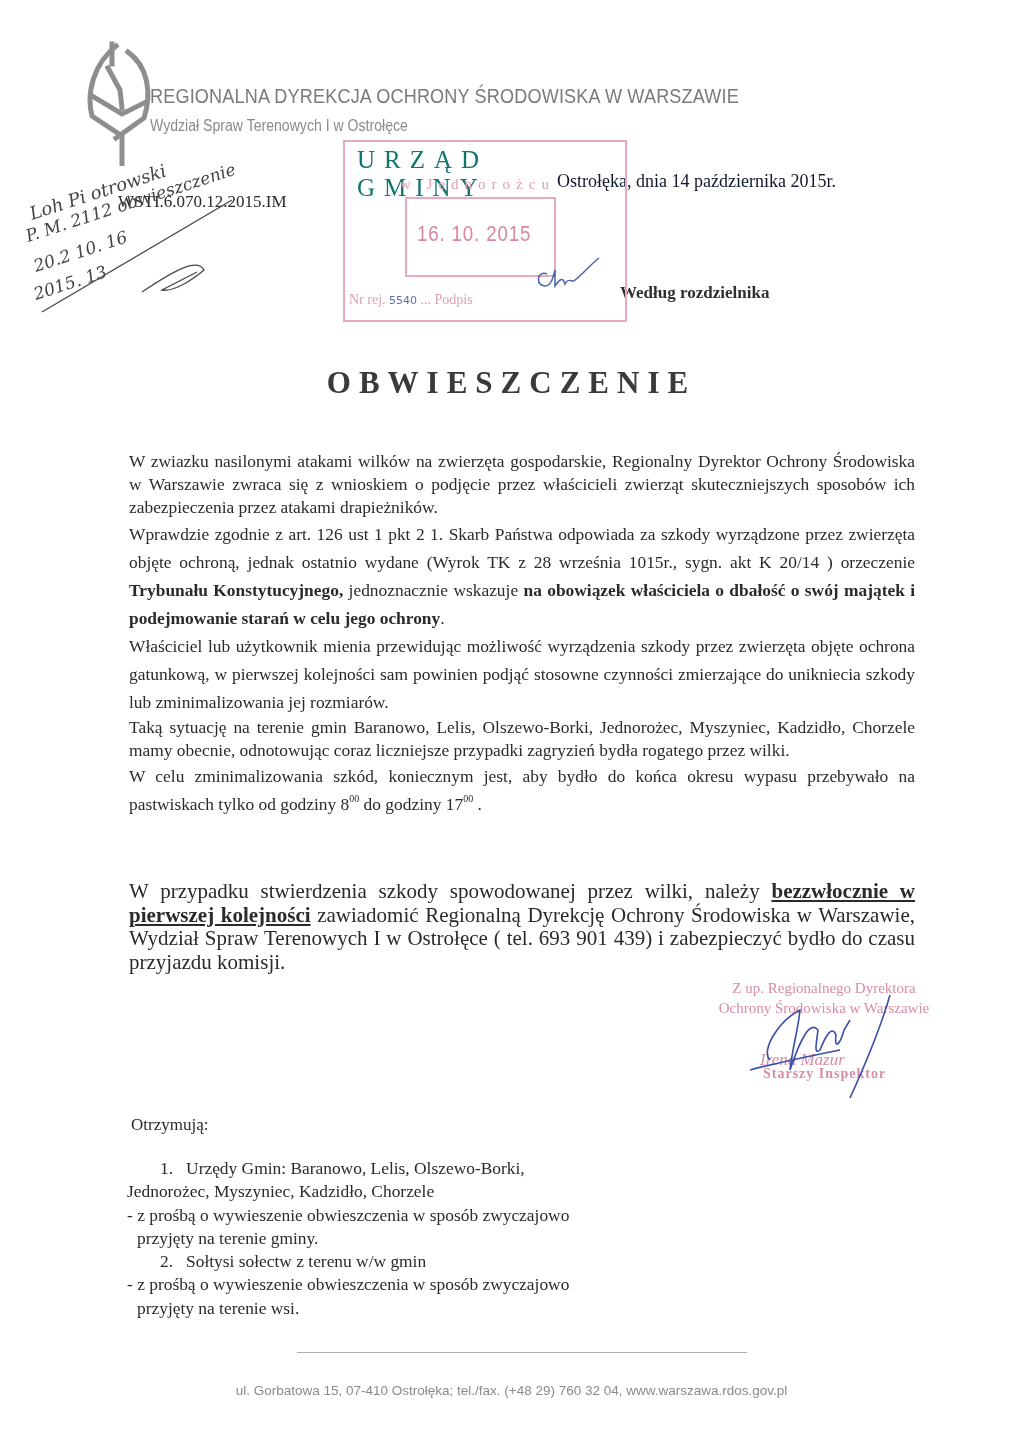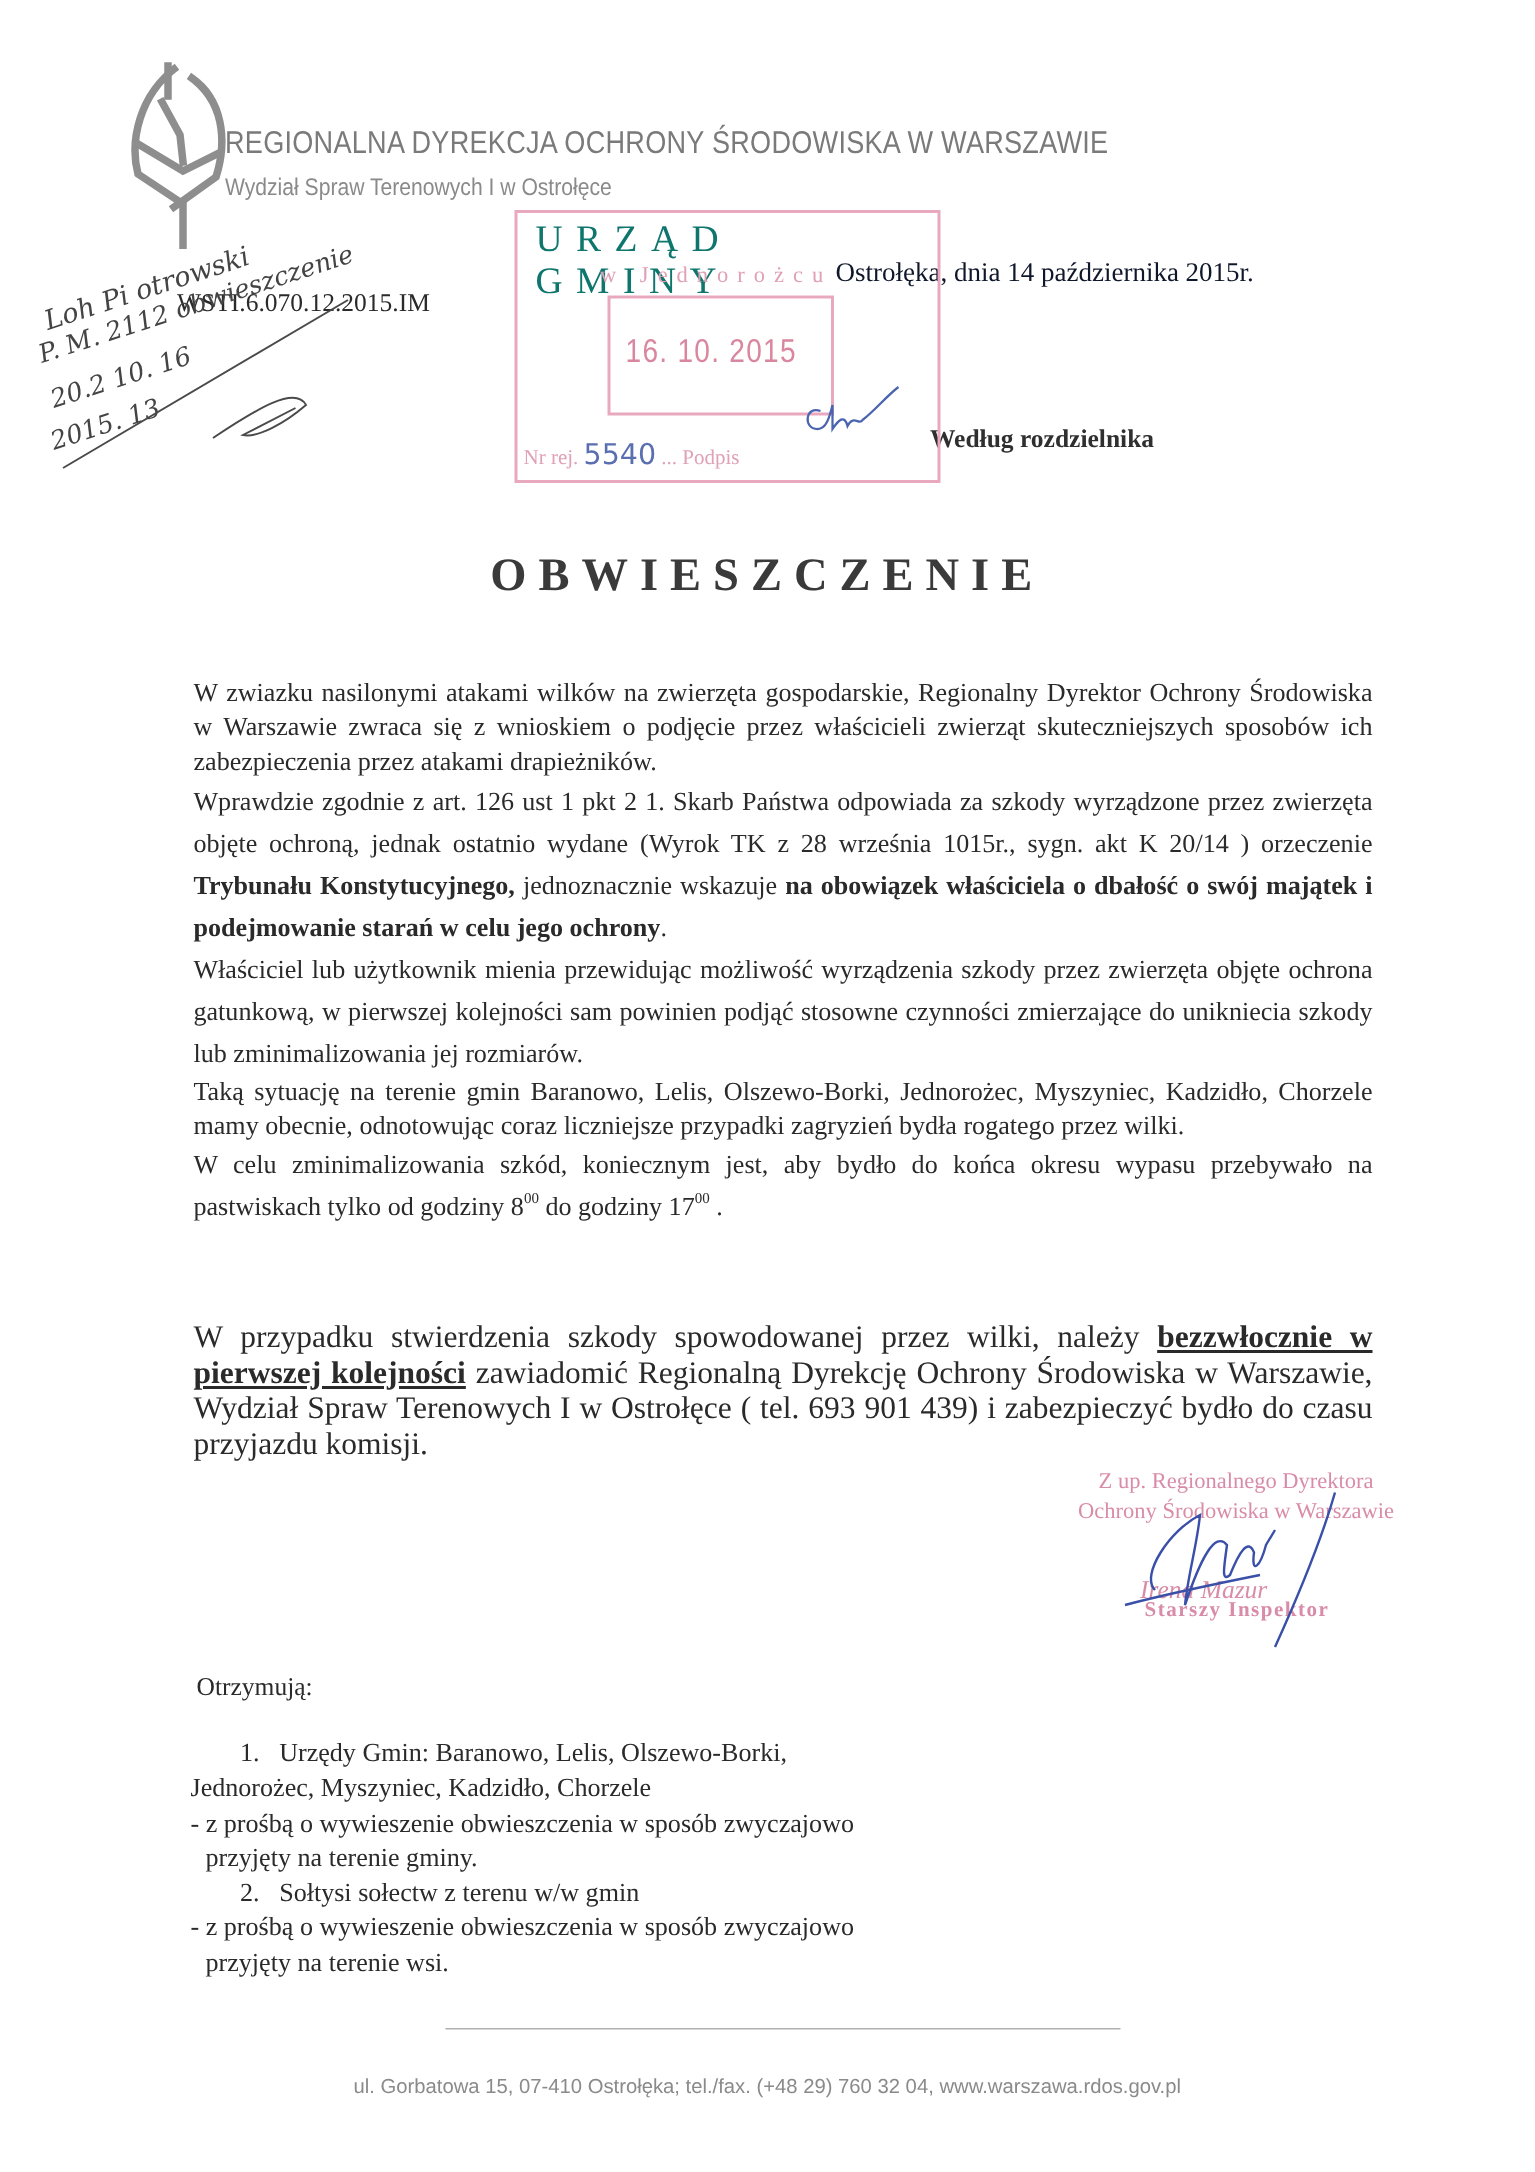--- a/index.html
+++ b/index.html
@@ -16,21 +16,21 @@
   .recipient { left: 620px; top: 283px; font-size: 17px; font-weight: bold; color: #2f2f2f; }
   
   .stamp { left: 343px; top: 140px; width: 280px; height: 178px; border: 2px solid #e8a9bf; color: #d9869f;
            font-family: "Liberation Serif", serif; }
   .stamp .s-title { position: absolute; left: 12px; top: 4px; font-size: 25px; letter-spacing: 9px; color: #0f766e; }
   .stamp .s-sub { position: absolute; left: 55px; top: 34px; font-size: 15px; letter-spacing: 6px; color: #e0a0b5; }
   .stamp .s-box { position: absolute; left: 60px; top: 55px; width: 147px; height: 76px; border: 2px solid #e8a9bf; }
   .stamp .s-date { position: absolute; left: 10px; top: 22px; font-family: "Liberation Sans", sans-serif; font-size: 22px;
                    color: #d9869f; letter-spacing: 1px; transform: scaleX(0.85); transform-origin: left top; white-space: nowrap; }
   .stamp .s-nr { position: absolute; left: 4px; top: 150px; font-size: 14px; color: #e0a0b5; white-space: nowrap; }
-  .stamp .s-nr .hand { color: #5a6fb0; font-family: "DejaVu Sans", sans-serif; font-size: 19px; }
+  .stamp .s-nr .hand { color: #5a6fb0; font-family: "DejaVu Sans", sans-serif; font-size: 11px; }
   .title { left: 0; width: 1023px; top: 365px; text-align: center; font-size: 31px; font-weight: bold;
            letter-spacing: 8px; color: #3a3a3a; }
   .body { left: 129px; top: 450px; width: 786px; font-size: 17.4px; line-height: 23.2px; text-align: justify; color: #2a2a2a; }
   .body p { margin: 0; }
   .body .wide { line-height: 28px; }
   .b { font-weight: bold; }
   .u { text-decoration: underline; }
   sup { font-size: 10px; vertical-align: 8px; line-height: 0; }
   .body2 { left: 129px; top: 880px; width: 786px; font-size: 21px; line-height: 23.5px; text-align: justify; }
   .body2 p { margin: 0; }

